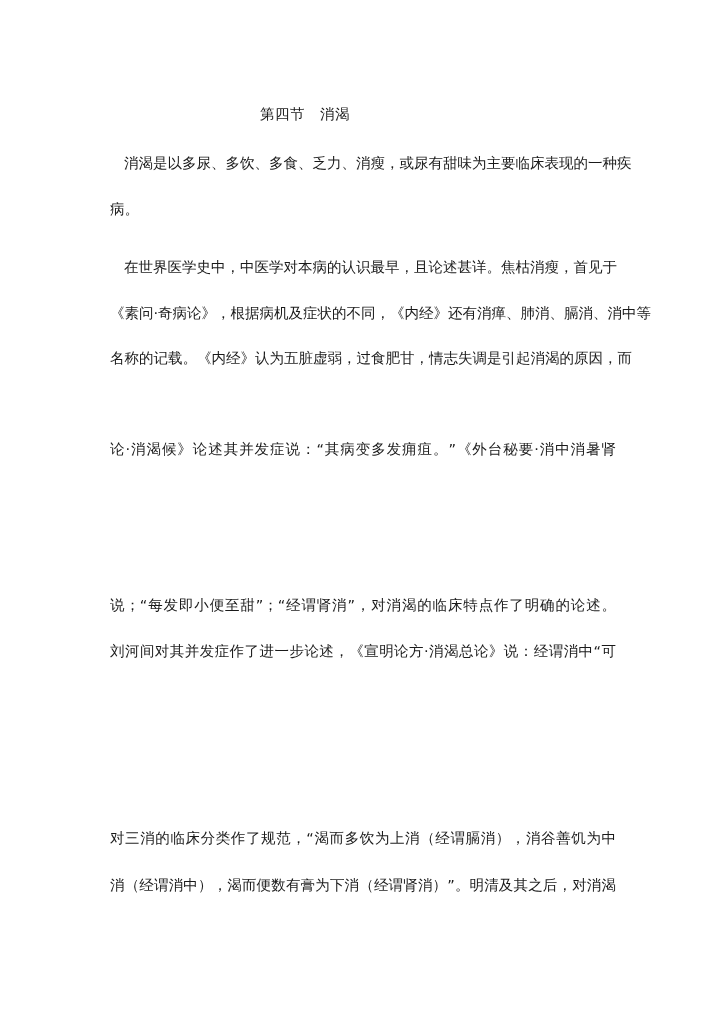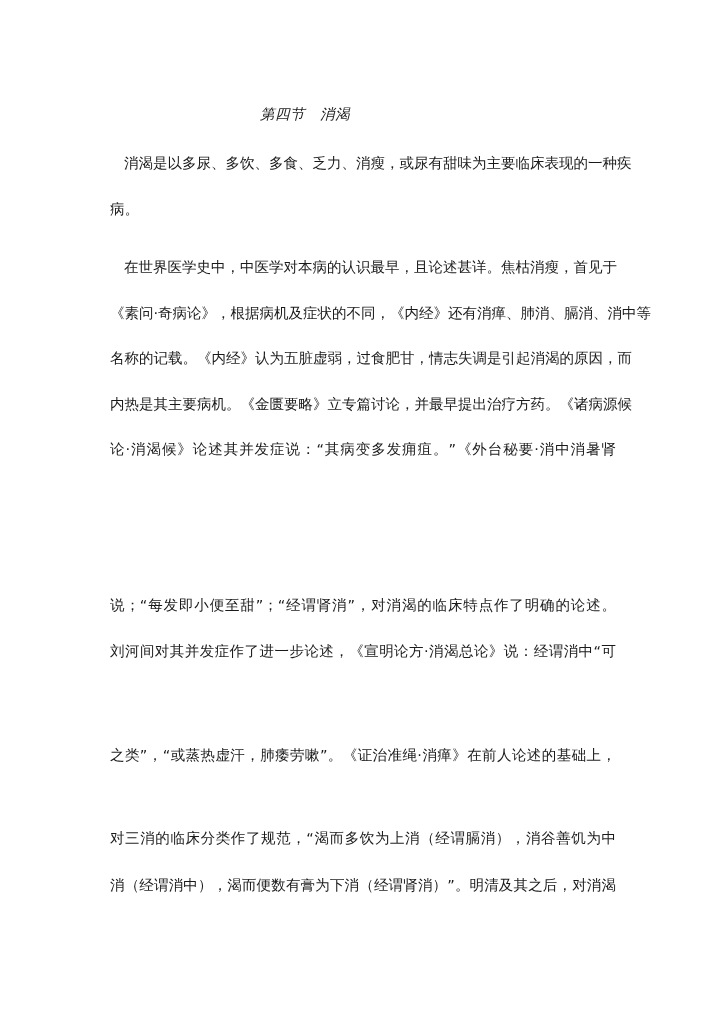--- a/index.html
+++ b/index.html
@@ -25,21 +25,20 @@
     .title {
       position: absolute;
       left: 0;
       width: 610px;
       top: 105px;
       text-align: center;
       font-size: 14.5px;
       line-height: 18px;
       letter-spacing: 0.5px;
       white-space: pre;
-      font-style: italic;
     }
     .line {
       position: absolute;
       left: 110px;
       width: 506px;
       font-size: 14.5px;
       line-height: 18px;
       white-space: nowrap;
       text-align: justify;
       text-align-last: justify;
@@ -52,20 +51,18 @@
 
 <div class="page">
   <div class="title">第四节　消渴</div>
 
   <div class="line indent" style="top:154px">消渴是以多尿、多饮、多食、乏力、消瘦，或尿有甜味为主要临床表现的一种疾</div>
   <div class="line last" style="top:200px">病。</div>
 
   <div class="line indent" style="top:258px">在世界医学史中，中医学对本病的认识最早，且论述甚详。焦枯消瘦，首见于</div>
   <div class="line" style="top:304px">《素问·奇病论》，根据病机及症状的不同，《内经》还有消瘅、肺消、膈消、消中等</div>
   <div class="line" style="top:349px">名称的记载。《内经》认为五脏虚弱，过食肥甘，情志失调是引起消渴的原因，而</div>
-  <div class="line" style="top:395px">内热是其主要病机。《金匮要略》立专篇讨论，并最早提出治疗方药。《诸病源候</div>
   <div class="line" style="top:440px">论·消渴候》论述其并发症说：“其病变多发痈疽。”《外台秘要·消中消暑肾</div>
   <div class="line" style="top:596px">说；“每发即小便至甜”；“经谓肾消”，对消渴的临床特点作了明确的论述。</div>
   <div class="line" style="top:642px">刘河间对其并发症作了进一步论述，《宣明论方·消渴总论》说：经谓消中“可</div>
-  <div class="line" style="top:746px">之类”，“或蒸热虚汗，肺痿劳嗽”。《证治准绳·消瘅》在前人论述的基础上，</div>
   <div class="line" style="top:876px">消（经谓消中），渴而便数有膏为下消（经谓肾消）”。明清及其之后，对消渴</div>
   <div class="line" style="top:829px">对三消的临床分类作了规范，“渴而多饮为上消（经谓膈消），消谷善饥为中</div>
 </div>
 
 </body></html>

